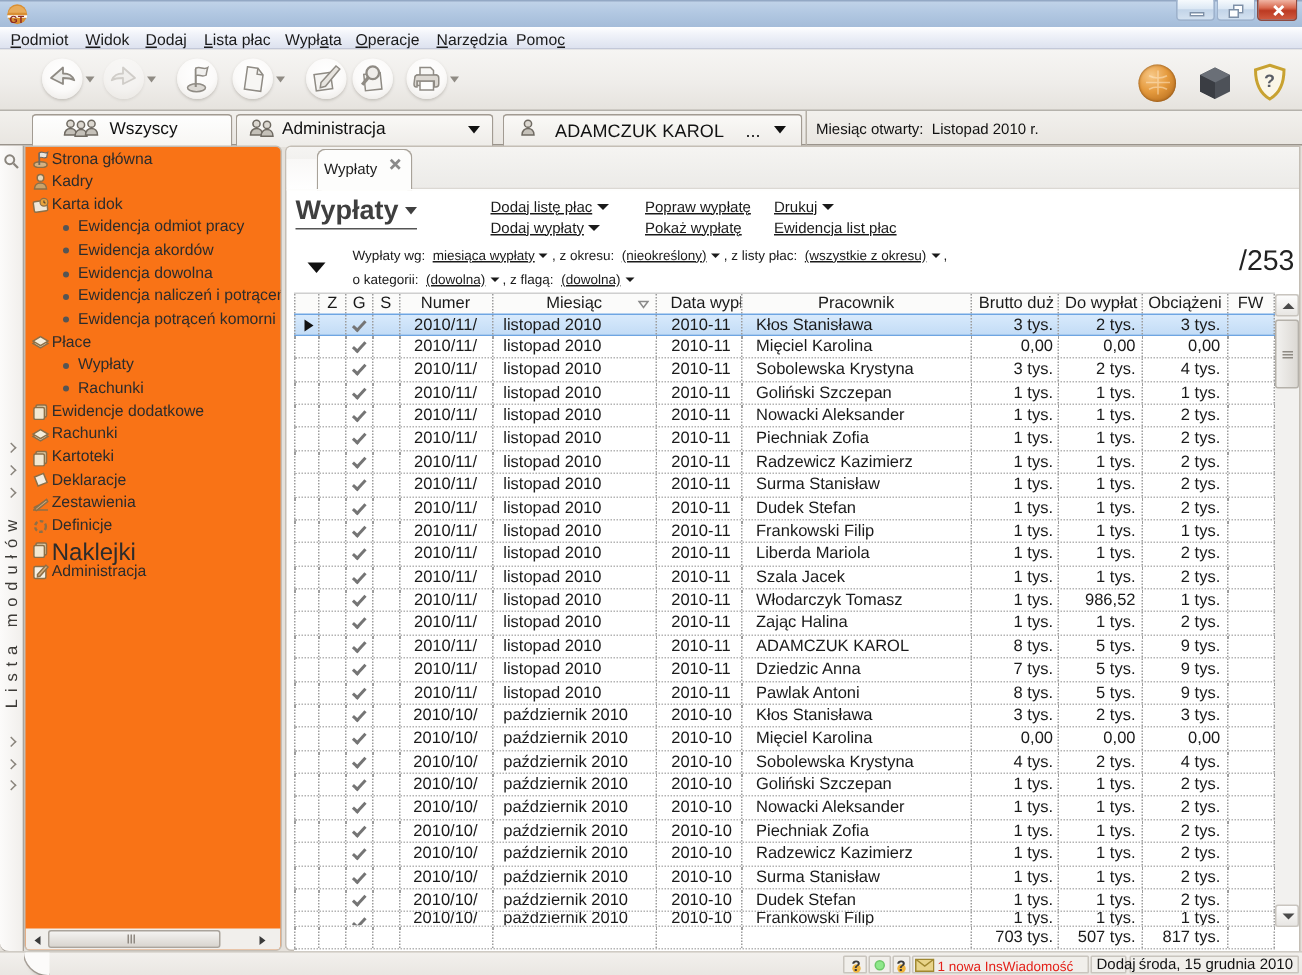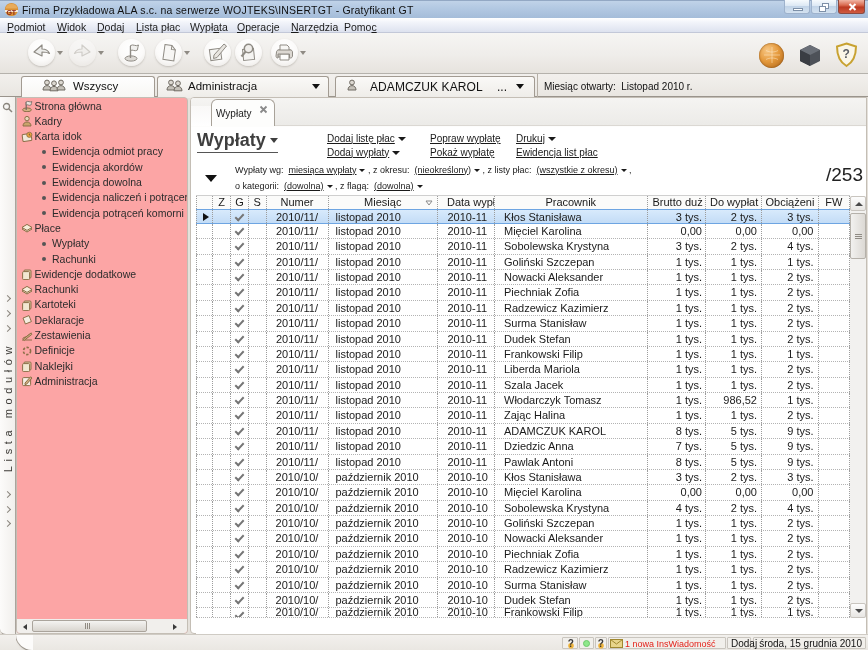--- a/index.html
+++ b/index.html
@@ -11,21 +11,20 @@
 </style></head><body>
 
 <div class="abs" style="left:0;top:0;width:868px;height:19px;background:linear-gradient(#c2d4e9 0%,#b2c8e2 45%,#a3bbd8 100%)">
  <svg class="abs" style="left:4px;top:2px" width="15" height="15" viewBox="0 0 15 15">
    <circle cx="7.5" cy="7.5" r="6.6" fill="#d98f33"></circle>
    <path d="M1.5 6.5a6.2 6.2 0 0 1 12 0z" fill="#e8ab5a"></path>
    <path d="M1 9h13" stroke="#fff" stroke-width="1.6"></path>
    <text x="2.4" y="13" font-size="7" font-weight="bold" fill="#8d2b22" font-family="Liberation Sans">GT</text>
  </svg>
  <div class="abs" style="left:0;top:0;width:868px;height:1px;background:#93a8c4"></div>
- <div class="abs" style="left:22px;top:3.5px;font-size:10.5px;letter-spacing:.2px;color:#101010">Firma Przykładowa ALA s.c. na serwerze WOJTEKS\INSERTGT - Gratyfikant GT</div>
 </div>
 
 <div class="abs" style="left:784px;top:0;width:26px;height:14px;border:1px solid #9eb2cc;border-top:none;border-radius:0 0 3px 3px;background:linear-gradient(#f6fafd 0%,#dce8f4 45%,#c2d4e8 50%,#d4e2f0 100%)">
   <div class="abs" style="left:8px;top:8px;width:10px;height:3px;background:#fdfeff;border:1px solid #7d90a8"></div>
   </div>
 <div class="abs" style="left:811px;top:0;width:26px;height:14px;border:1px solid #9eb2cc;border-top:none;border-radius:0 0 3px 3px;background:linear-gradient(#f6fafd 0%,#dce8f4 45%,#c2d4e8 50%,#d4e2f0 100%)">
   <div class="abs" style="left:10px;top:3px;width:7px;height:6px;border:1px solid #7d90a8;background:#fdfeff"></div>
   <div class="abs" style="left:7px;top:6px;width:7px;height:6px;border:1px solid #7d90a8;background:#fdfeff"></div>
   </div>
 <div class="abs" style="left:838px;top:0;width:27px;height:14px;border:1px solid #8c4a40;border-top:none;border-radius:0 0 3px 3px;background:linear-gradient(#f0b5a4 0%,#d96a50 40%,#bc3a22 55%,#d05a40 100%)">
@@ -143,21 +142,21 @@
       <path d="M7 7l3 3" stroke="#8a857d" stroke-width="1.5"></path>
     </svg>
  <div class="abs" style="left:1.5px;top:245px;writing-mode:vertical-rl;transform:rotate(180deg);font-size:11px;color:#3c3a36;letter-spacing:4.6px">Lista modułów</div>
 </div>
 <div class="abs" style="left:5px;top:296px;width:5px;height:5px;border-top:1.4px solid #8a857d;border-right:1.4px solid #8a857d;transform:rotate(45deg)"></div>
 <div class="abs" style="left:5px;top:311px;width:5px;height:5px;border-top:1.4px solid #8a857d;border-right:1.4px solid #8a857d;transform:rotate(45deg)"></div>
 <div class="abs" style="left:5px;top:326px;width:5px;height:5px;border-top:1.4px solid #8a857d;border-right:1.4px solid #8a857d;transform:rotate(45deg)"></div>
 <div class="abs" style="left:5px;top:492px;width:5px;height:5px;border-top:1.4px solid #8a857d;border-right:1.4px solid #8a857d;transform:rotate(45deg)"></div>
 <div class="abs" style="left:5px;top:507px;width:5px;height:5px;border-top:1.4px solid #8a857d;border-right:1.4px solid #8a857d;transform:rotate(45deg)"></div>
 <div class="abs" style="left:5px;top:521px;width:5px;height:5px;border-top:1.4px solid #8a857d;border-right:1.4px solid #8a857d;transform:rotate(45deg)"></div>
-<div class="abs" style="left:16px;top:97px;width:172px;height:537px;background:#fca5a5;border:1px solid #c4beb5;border-radius:0 4px 4px 4px;overflow:hidden">
+<div class="abs" style="left:16px;top:97px;width:172px;height:537px;background:#f97316;border:1px solid #c4beb5;border-radius:0 4px 4px 4px;overflow:hidden">
 <svg style="position:absolute;left:4px;top:2.0px" width="12" height="12" viewBox="0 0 12 12">
       <ellipse cx="6" cy="9.8" rx="4.4" ry="1.9" fill="#d4b183" stroke="#8c6f48"></ellipse>
       <path d="M5.2 10V2" stroke="#6e6862" stroke-width="1.2"></path>
       <path d="M5.2 1.8c2.2-1.3 3.6 1 5.6-.3-.3 1.4-.6 2.7-.7 3.4-2 1.3-3.5-.9-4.9.2z" fill="#e9e5df" stroke="#6e6862" stroke-width=".8"></path>
     </svg>
 <div class="abs" style="left:17.5px;top:1.5px;font-size:10.5px;color:#2c2c2c;white-space:nowrap">Strona główna</div>
 <svg style="position:absolute;left:4px;top:17.3px" width="12" height="12" viewBox="0 0 12 12">
       <circle cx="6" cy="3.6" r="2.2" fill="#ead7b9" stroke="#8c6f48"></circle>
       <path d="M2 11c0-2.6 1.8-4 4-4s4 1.4 4 4z" fill="#c9a36b" stroke="#8c6f48"></path>
     </svg>
@@ -213,21 +212,21 @@
     </svg>
 <div class="abs" style="left:17.5px;top:231.0px;font-size:10.5px;color:#2c2c2c;white-space:nowrap">Zestawienia</div>
 <svg style="position:absolute;left:4px;top:246.8px" width="12" height="12" viewBox="0 0 12 12">
       <circle cx="6" cy="6" r="3.6" fill="none" stroke="#8c6f48" stroke-width="1.6" stroke-dasharray="2.4 1.6"></circle>
     </svg>
 <div class="abs" style="left:17.5px;top:246.3px;font-size:10.5px;color:#2c2c2c;white-space:nowrap">Definicje</div>
 <svg style="position:absolute;left:4px;top:262.1px" width="12" height="12" viewBox="0 0 12 12">
       <rect x="3" y="2" width="7" height="8" rx="1" fill="#e0cba4" stroke="#8c6f48"></rect>
       <rect x="1.6" y="3.6" width="7" height="8" rx="1" fill="#f2e8d2" stroke="#8c6f48"></rect>
     </svg>
-<div class="abs" style="left:17.5px;top:261.6px;font-size:11px;color:#2c2c2c;white-space:nowrap">Naklejki</div>
+<div class="abs" style="left:17.5px;top:261.6px;font-size:16px;color:#2c2c2c;white-space:nowrap">Naklejki</div>
 <svg style="position:absolute;left:4px;top:277.40000000000003px" width="12" height="12" viewBox="0 0 12 12">
       <rect x="1.6" y="2.6" width="8" height="8" rx="1" fill="#f5f0e6" stroke="#8c6f48"></rect>
       <path d="M4 8 9.6 1.8l1.4 1.2L5.6 9.2 4 9.6z" fill="#d4b183" stroke="#8c6f48"></path>
     </svg>
 <div class="abs" style="left:17.5px;top:276.9px;font-size:10.5px;color:#2c2c2c;white-space:nowrap">Administracja</div>
 <div class="abs" style="left:0;top:521px;width:170px;height:15px;background:#f1efec">
  <div class="abs" style="left:6px;top:4.5px;width:0;height:0;border-top:3px solid transparent;border-bottom:3px solid transparent;border-right:4px solid #3a3a3a"></div>
  <div class="abs" style="left:15px;top:1px;width:115px;height:12px;border:1px solid #aaa49c;border-radius:2px;background:linear-gradient(#f4f3f1,#d9d5cf)"></div>
  <div class="abs" style="left:68px;top:4px;width:1px;height:6px;background:#908a82;box-shadow:2px 0 0 #908a82,4px 0 0 #908a82"></div>
  <div class="abs" style="left:156px;top:4.5px;width:0;height:0;border-top:3px solid transparent;border-bottom:3px solid transparent;border-left:4px solid #3a3a3a"></div>
@@ -700,20 +699,34 @@
 <div class="cell vline" style="left:53px;width:17.5px;line-height:9.62px;"></div>
 <div class="cell vline" style="left:70.5px;width:62.0px;line-height:9.62px;text-align:center;">2010/10/</div>
 <div class="cell vline" style="left:132.5px;width:109.5px;line-height:9.62px;padding-left:7px;">październik 2010</div>
 <div class="cell vline" style="left:242px;width:57px;line-height:9.62px;padding-left:9.5px;">2010-10</div>
 <div class="cell vline" style="left:299px;width:152.5px;line-height:9.62px;padding-left:9px;">Frankowski Filip</div>
 <div class="cell vline" style="left:451.5px;width:58.5px;line-height:9.62px;text-align:right;padding-right:3px;">1 tys.</div>
 <div class="cell vline" style="left:510px;width:55.5px;line-height:9.62px;text-align:right;padding-right:3.5px;">1 tys.</div>
 <div class="cell vline" style="left:565.5px;width:57.0px;line-height:9.62px;text-align:right;padding-right:4px;">1 tys.</div>
 <div class="cell vline" style="left:622.5px;width:31.5px;line-height:9.62px;"></div>
 </div>
+<div class="abs" style="left:0;top:423px;width:654px;height:15px;border-bottom:1px dotted #b3b3b3">
+<div class="cell vline" style="left:0px;width:17px;line-height:15px;border-left:1px dotted #9c9c9c;"></div>
+<div class="cell vline" style="left:17px;width:18px;line-height:15px;"></div>
+<div class="cell vline" style="left:35px;width:18px;line-height:15px;"></div>
+<div class="cell vline" style="left:53px;width:17.5px;line-height:15px;"></div>
+<div class="cell vline" style="left:70.5px;width:62.0px;line-height:15px;"></div>
+<div class="cell vline" style="left:132.5px;width:109.5px;line-height:15px;"></div>
+<div class="cell vline" style="left:242px;width:57px;line-height:15px;"></div>
+<div class="cell vline" style="left:299px;width:152.5px;line-height:15px;"></div>
+<div class="cell vline" style="left:451.5px;width:58.5px;line-height:15px;text-align:right;padding-right:3px;">703 tys.</div>
+<div class="cell vline" style="left:510px;width:55.5px;line-height:15px;text-align:right;padding-right:3.5px;">507 tys.</div>
+<div class="cell vline" style="left:565.5px;width:57.0px;line-height:15px;text-align:right;padding-right:4px;">817 tys.</div>
+<div class="cell vline" style="left:622.5px;width:31.5px;line-height:15px;"></div>
+</div>
 <div class="abs" style="left:654px;top:1px;width:16px;height:422px;background:#f2f1ef">
  <div class="abs" style="left:0;top:0;width:16px;height:15px;background:linear-gradient(#fdfdfd,#e8e6e3);border:1px solid #c9c5bf;border-radius:2px">
    <div class="abs" style="left:4px;top:5px;width:0;height:0;border-left:4px solid transparent;border-right:4px solid transparent;border-bottom:4.5px solid #4a4a4a"></div>
       </div>
  <div class="abs" style="left:0;top:17px;width:16px;height:46px;background:linear-gradient(90deg,#f2f1ef,#dcd9d4);border:1px solid #b5b1aa;border-radius:2px">
    <div class="abs" style="left:4px;top:20px;width:7px;height:1px;background:#8f8b84;box-shadow:0 2px 0 #8f8b84,0 4px 0 #8f8b84"></div>
       </div>
  <div class="abs" style="left:0;top:407px;width:16px;height:15px;background:linear-gradient(#fdfdfd,#e8e6e3);border:1px solid #c9c5bf;border-radius:2px">
    <div class="abs" style="left:4px;top:5px;width:0;height:0;border-left:4px solid transparent;border-right:4px solid transparent;border-top:4.5px solid #4a4a4a"></div>
       </div>

